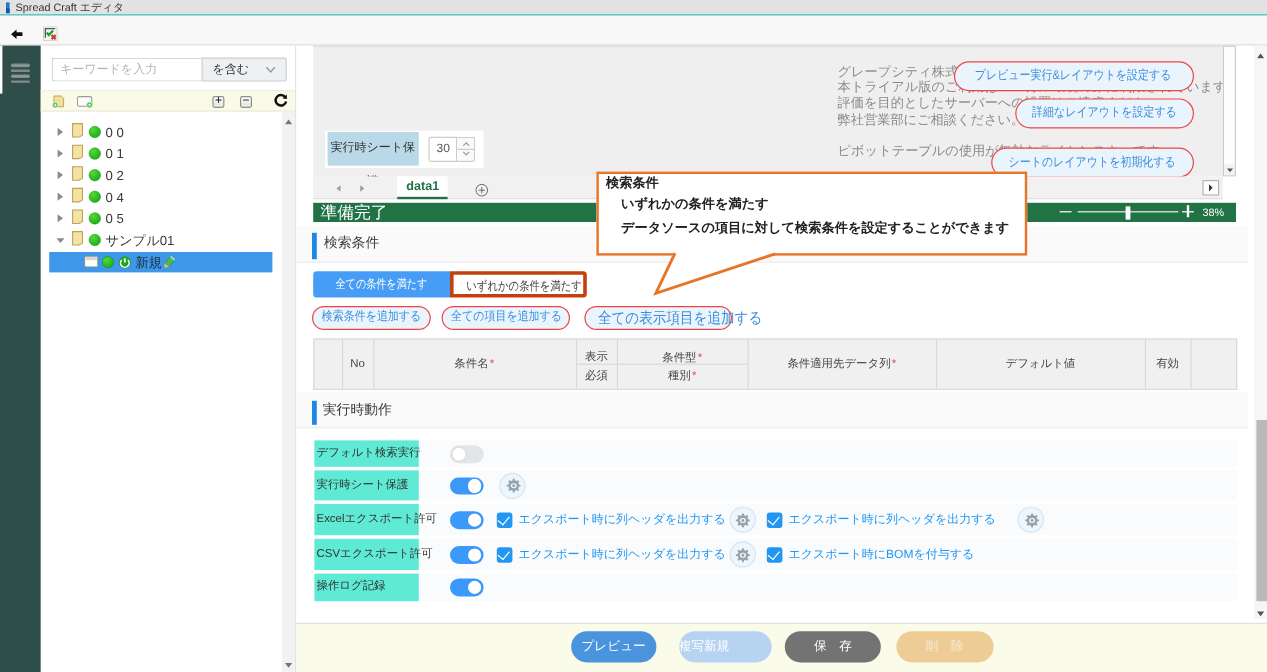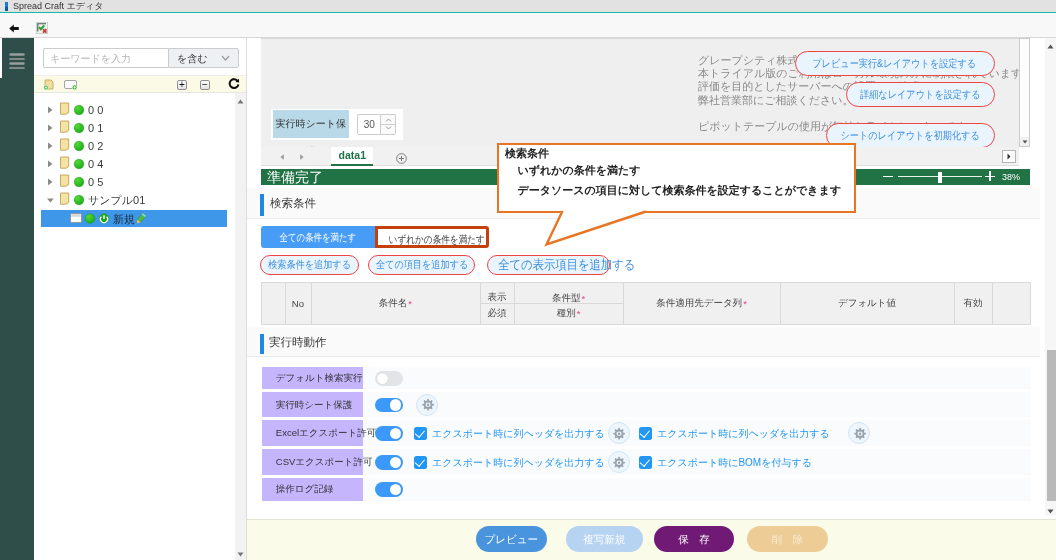--- a/index.html
+++ b/index.html
@@ -16,21 +16,21 @@
 #leftpanel{left:34px;top:38px;width:212px;height:522px;background:#fff}
 #lp-divider{left:246px;top:38px;width:1px;height:522px;background:#ddd}
 
 #rc{left:247px;top:38px;width:809px;height:522px;background:#fff}
 .pill{position:absolute;border-radius:13px;background:#eaf4fd;border:1px solid #ef4444;color:#3c8fdd;text-align:center;font-size:10.5px;white-space:nowrap}
 .cx{display:inline-block;transform:scaleX(0.87);transform-origin:50% 50%;font-style:normal;white-space:nowrap}
 .vline{position:absolute;top:281.5px;width:1px;height:43px;background:#d9d9d9}
 .thc{position:absolute;font-size:9.5px;color:#444;text-align:center;height:43px;display:flex;align-items:center;justify-content:center}
 .req{color:#e83e8c;margin-left:1px}
 .frow{position:absolute;left:261.8px;width:769px;background:#fafbfc}
-.flabel{position:absolute;left:261.8px;width:101px;background:#c4b5fd;font-size:9.5px;color:#333;padding-left:14px;white-space:nowrap}
+.flabel{position:absolute;left:261.8px;width:87px;background:#5eead4;font-size:9.5px;color:#333;padding-left:2px;white-space:nowrap}
 .tgl{position:absolute;left:375.2px;width:27.5px;height:14.5px;border-radius:8px;background:#3b99fc}
 .tgl.off{background:#e2e4e7}
 .knob{position:absolute;top:1.5px;width:11.5px;height:11.5px;border-radius:50%;background:#fff;box-shadow:0 0 1px rgba(0,0,0,0.2)}
 .cb{position:absolute;width:12.6px;height:12.6px;border-radius:2.5px;background:#2196f3}
 .cb::after{content:"";position:absolute;left:3.2px;top:0.8px;width:4.5px;height:7.5px;border:solid #fff;border-width:0 1.8px 1.8px 0;transform:rotate(40deg)}
 .ftext{position:absolute;font-size:10px;color:#2196f3;line-height:13px;white-space:nowrap}
 .gear{position:absolute;width:22px;height:22px;border-radius:50%;background:#edf5fd;border:1px solid #d3e5f6}
 .gear svg{position:absolute;left:3.5px;top:3.5px}
 </style></head>
 <body>
@@ -283,22 +283,22 @@
 <div class="cb" style="left:639px;top:456px"></div>
 <div class="ftext" style="left:657px;top:455.9px">エクスポート時にBOMを付与する</div>
 <div class="frow" style="top:478.2px;height:22.6px"></div>
 <div class="flabel" style="top:478.2px;height:22.6px;line-height:22.6px">操作ログ記録</div>
 <div class="tgl" style="top:482.3px">
     <div class="knob" style="right:1.5px"></div>
   </div>
 
 <div class="abs" style="left:247px;top:518.5px;width:809px;height:41.5px;background:#fbfbe9;border-top:1px solid #e3e3d6"></div>
 <div class="abs" style="left:475.8px;top:525.6px;width:71px;height:26px;border-radius:13px;background:#4a94dd;color:#fff;font-size:10.5px;text-align:center;line-height:26px">プレビュー</div>
-<div class="abs" style="left:565.7px;top:525.6px;width:77px;height:26px;border-radius:13px;background:#b7d3f2;color:#fff;font-size:10.5px;text-align:center;line-height:26px">複写新規</div>
-<div class="abs" style="left:654.3px;top:525.6px;width:79.5px;height:26px;border-radius:13px;background:#701a75;color:#fff;font-size:10.5px;text-align:center;line-height:26px">保　存</div>
+<div class="abs" style="left:565.7px;top:525.6px;width:77px;height:26px;border-radius:13px;background:#b7d3f2;color:#fff;font-size:10.5px;line-height:26px">複写新規</div>
+<div class="abs" style="left:654.3px;top:525.6px;width:79.5px;height:26px;border-radius:13px;background:#737373;color:#fff;font-size:10.5px;text-align:center;line-height:26px">保　存</div>
 <div class="abs" style="left:747px;top:525.6px;width:80.6px;height:26px;border-radius:13px;background:#edcc96;color:#f8ecd2;font-size:10.5px;text-align:center;line-height:26px">削　除</div>
 
 <div class="abs" style="left:1045px;top:38px;width:11px;height:478px;background:#f6f6f6"></div>
 <svg class="abs" style="left:1047px;top:44px" width="7" height="5" viewBox="0 0 7 5">
     <path d="M0.5 4.5 L3.5 0.5 L6.5 4.5 Z" fill="#555"></path>
   </svg>
 <div class="abs" style="left:1046.5px;top:350px;width:9px;height:151px;background:#b9b9b9"></div>
 <svg class="abs" style="left:1047px;top:509px" width="7" height="5" viewBox="0 0 7 5">
     <path d="M0.5 0.5 L3.5 4.5 L6.5 0.5 Z" fill="#555"></path>
   </svg>

